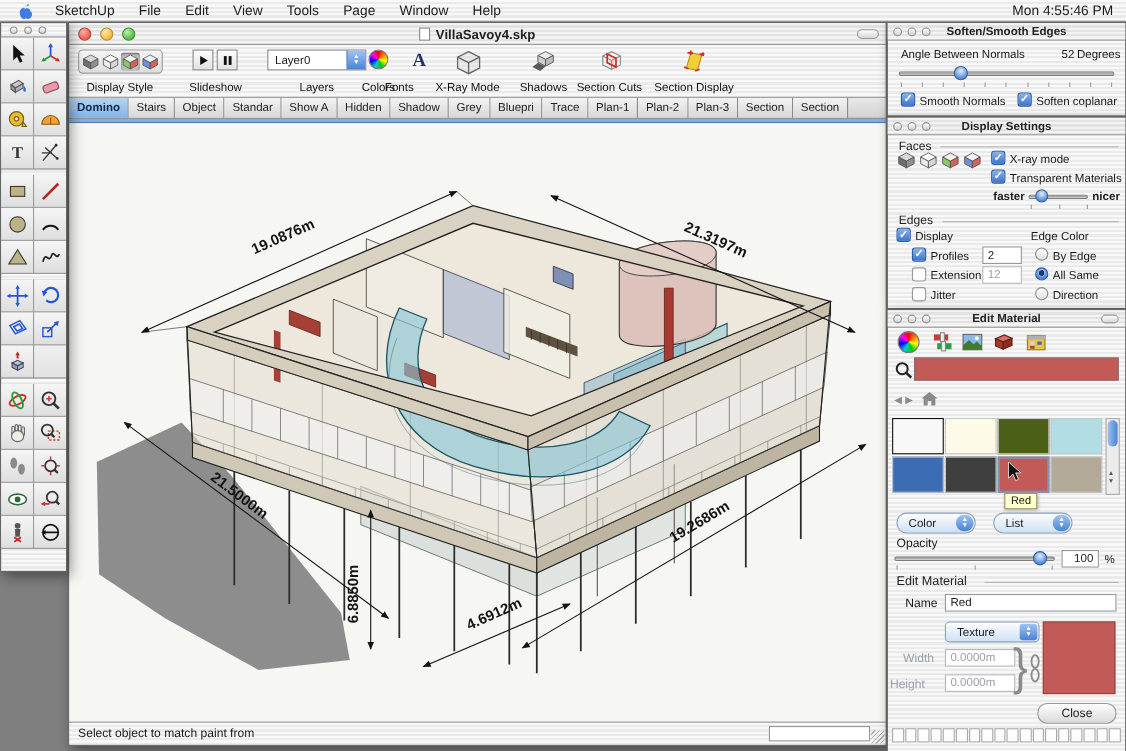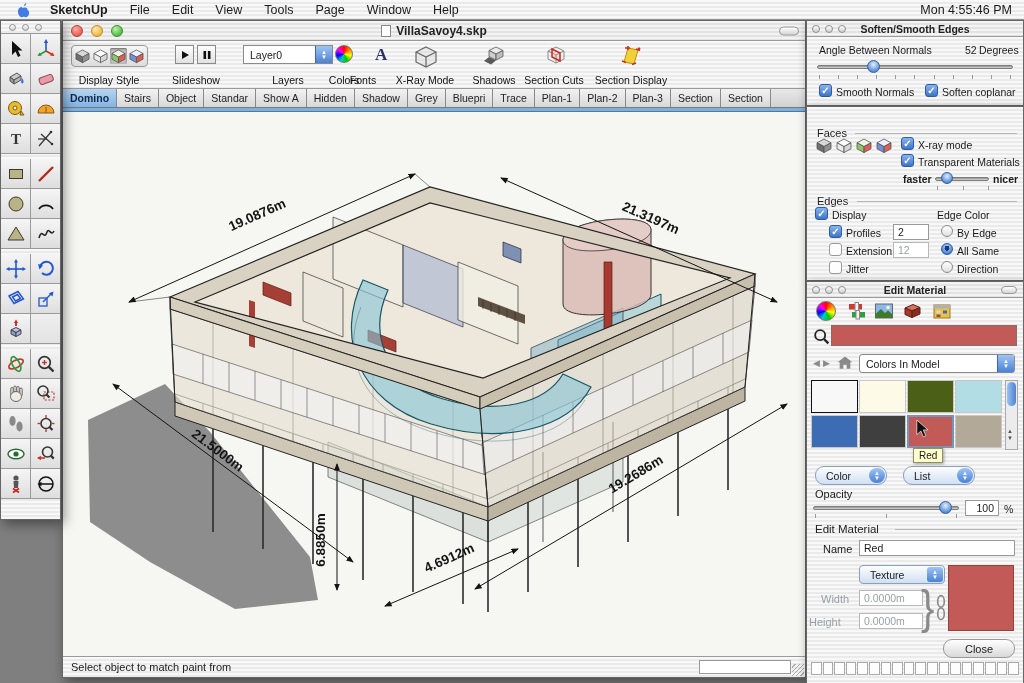--- a/index.html
+++ b/index.html
@@ -5,21 +5,21 @@
 *{margin:0;padding:0;box-sizing:border-box}
 html,body{width:1024px;height:683px;overflow:hidden}
 body{background:#7f7f7f;font-family:"Liberation Sans",sans-serif;position:relative;color:#1a1a1a}
 .pin{background:repeating-linear-gradient(180deg,#f8f8f8 0 2px,#eaeaea 2px 4px)}
 .pin2{background:repeating-linear-gradient(180deg,#f3f3f3 0 2px,#e2e2e2 2px 4px)}
 
 
 #menubar{position:absolute;left:0;top:0;width:1024px;height:20px;display:flex;align-items:center;border-bottom:1px solid #8f8f8f;font-size:12.5px;z-index:50}
 #menubar .apple{padding:0 10px 0 14px;display:flex;align-items:center}
 .menu-item{padding:0 11px;height:20px;display:flex;align-items:center}
-.menu-item.app{font-weight:bold}
+.menu-item.app{font-weight:normal}
 #menubar .clock{margin-left:auto;padding-right:12px;font-size:12.5px}
 
 
 .winbox{position:absolute;border:1px solid #666;box-shadow:3px 4px 12px rgba(0,0,0,.45)}
 .titlebar{position:relative;height:20px;display:flex;align-items:center;border-bottom:1px solid #9a9a9a}
 .smalltitle{position:relative;height:16px;display:flex;align-items:center;justify-content:center;border-bottom:1px solid #9a9a9a;font-size:10.5px;font-weight:bold;color:#222}
 .dots{position:absolute;left:5px;top:4px;display:flex;gap:5px}
 .dot{width:8px;height:8px;border-radius:50%;background:linear-gradient(#fdfdfd,#cfcfcf);border:1px solid #8f8f8f}
 .oval{position:absolute;right:6px;top:50%;transform:translateY(-50%);width:20px;height:9px;border-radius:5px;background:linear-gradient(#fff,#d4d4d4);border:1px solid #999}
 .light{width:12px;height:12px;border-radius:50%;margin-right:8px;border:1px solid}
@@ -696,20 +696,28 @@
         <i></i>
         <i></i>
       </div>
     <span class="check abs" style="left:12px;top:63px">✓</span>
     <span class="abs" style="left:29px;top:65px">Smooth Normals</span>
     <span class="check abs" style="left:118px;top:63px">✓</span>
     <span class="abs" style="left:135px;top:65px">Soften coplanar</span>
   </div>
 
   <div class="panel pin" style="top:86px;height:175px">
+    <div class="smalltitle pin2">
+      <span class="dots">
+          <span class="dot"></span>
+          <span class="dot"></span>
+          <span class="dot"></span>
+        </span>
+      <span>Display Settings</span>
+    </div>
     <span class="abs seclabel" style="left:10px;top:20px">Faces</span>
     <div class="hline" style="left:48px;top:26px;width:162px"></div>
     <div class="abs" style="left:8px;top:31px;display:flex;gap:2px">
       <svg width="18" height="16" viewBox="0 0 18 16">
           <path d="M9,1 L16,4.8 9,8.6 2,4.8Z" fill="#d8d8d8" stroke="#555" stroke-width=".8"></path>
           <path d="M2,4.8 9,8.6 9,14.6 2,10.8Z" fill="#6f6f6f" stroke="#555" stroke-width=".8"></path>
           <path d="M9,8.6 16,4.8 16,10.8 9,14.6Z" fill="#909090" stroke="#555" stroke-width=".8"></path>
         </svg>
       <svg width="18" height="16" viewBox="0 0 18 16">
           <path d="M9,1 L16,4.8 9,8.6 2,4.8Z" fill="#fff" stroke="#555" stroke-width=".8"></path>
@@ -802,27 +810,20 @@
         <circle cx="9" cy="9" r="5.5" fill="none" stroke="#222" stroke-width="2"></circle>
         <line x1="13.2" y1="13.2" x2="18" y2="18" stroke="#222" stroke-width="2.6"></line>
       </svg>
     <div class="abs" style="left: 24px; top: 43px; width: 186px; height: 21px; border: 1px solid rgb(138, 106, 106); background: rgb(194, 91, 87);"></div>
 
     <span class="abs navarrow" style="left:6px;top:76px">◀</span>
     <span class="abs navarrow" style="left:16px;top:76px">▶</span>
     <svg class="abs" style="left:29px;top:72px" width="18" height="18" viewBox="0 0 22 22">
         <path d="M11,3 L20,10 17.5,10 17.5,18 13,18 13,13 9,13 9,18 4.5,18 4.5,10 2,10 Z" fill="#8a8a8a"></path>
       </svg>
-    <div class="ddfield abs" style="left:52px;top:72px;width:156px;border-radius:3px">
-        <span>Colors In Model</span>
-        <span class="ddcap">
-          <span>▲</span>
-          <span>▼</span>
-        </span>
-      </div>
 
     <div class="swatch selblack" style="left: 4px; top: 98px; background: rgb(248, 248, 248);"></div>
     <div class="swatch" style="left: 52px; top: 98px; background: rgb(253, 251, 232);"></div>
     <div class="swatch" style="left: 100px; top: 98px; background: rgb(76, 95, 23);"></div>
     <div class="swatch" style="left: 148px; top: 98px; background: rgb(179, 221, 229);"></div>
     <div class="swatch" style="left: 4px; top: 133px; background: rgb(60, 108, 180);"></div>
     <div class="swatch" style="left: 52px; top: 133px; background: rgb(63, 63, 63);"></div>
     <div class="swatch selblue" style="left: 100px; top: 133px; background: rgb(194, 91, 87);"></div>
     <div class="swatch" style="left: 148px; top: 133px; background: rgb(178, 169, 152);"></div>
     <div class="scroll" style="left:198px;top:98px;height:70px">

